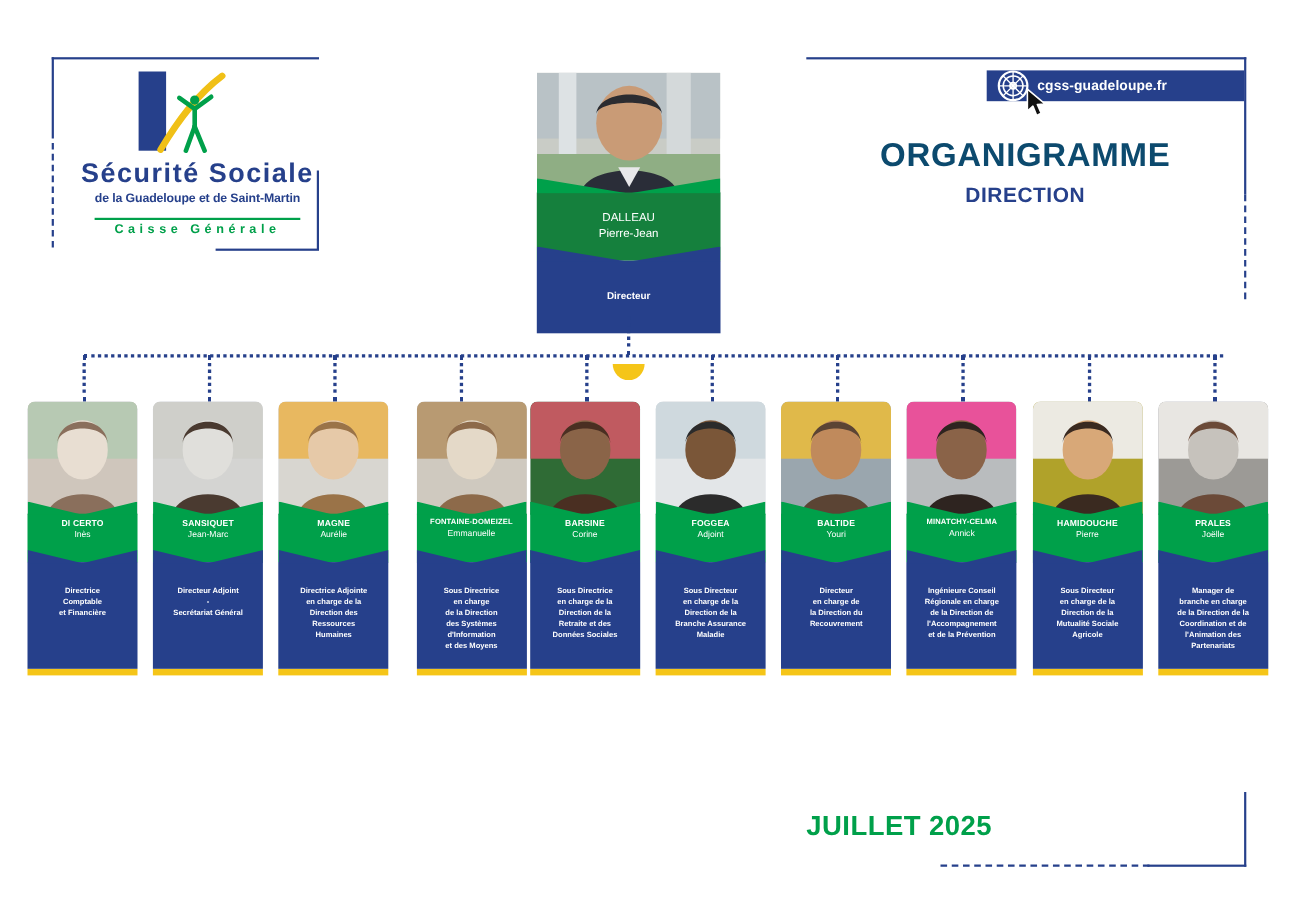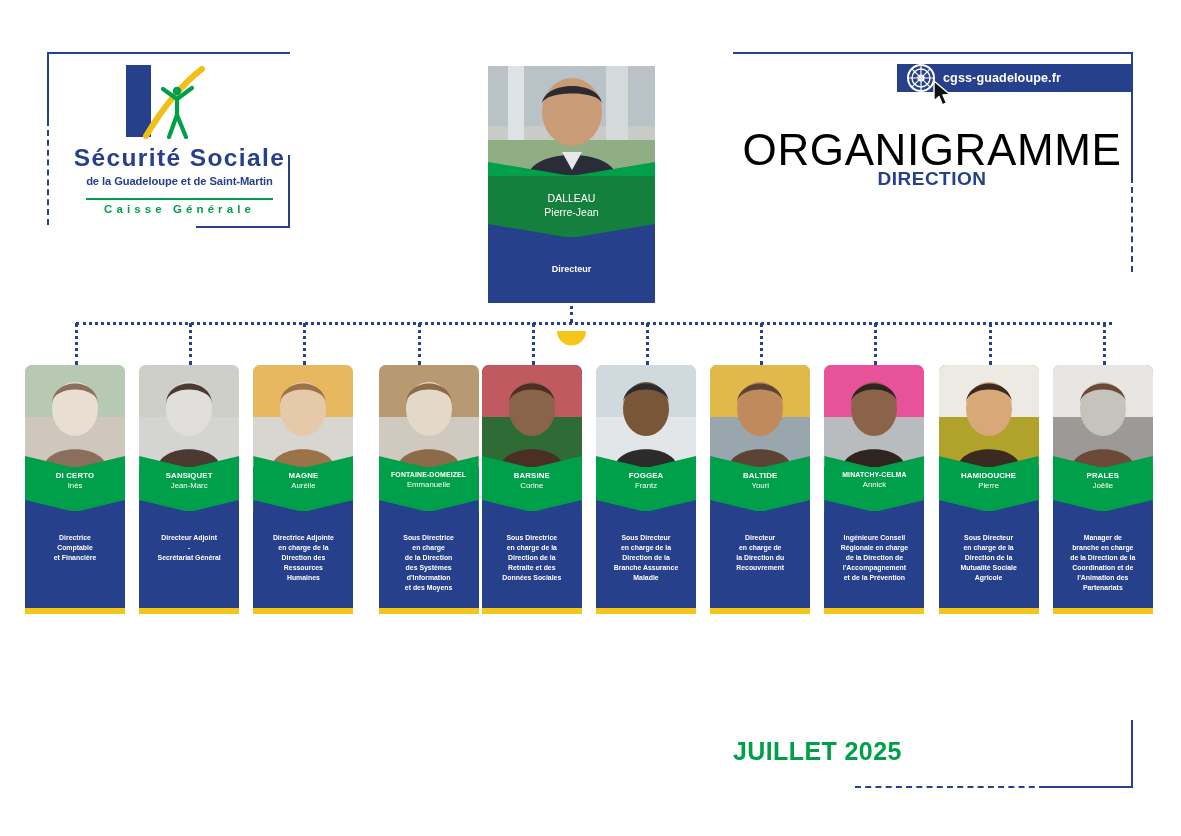--- a/index.html
+++ b/index.html
@@ -41,21 +41,21 @@
   .logo-t3 { font-size: 11.5px; font-weight: bold; color: #00A04A; letter-spacing: 4.1px; margin-top: 3px; }
 
   
   .url-badge { position: absolute; left: 897px; top: 64px; width: 234px; height: 28px;
                background: #26408B; display: flex; align-items: center; }
   .url-badge .globe { position: relative; width: 30px; height: 30px; margin-left: 9px; flex: 0 0 30px; }
   .url-badge .label { color: #ffffff; font-size: 12.6px; font-weight: bold; margin-left: 7px; letter-spacing: 0.1px; }
   .cursor-arrow { position: absolute; left: 932px; top: 80px; z-index: 5; }
 
   .org-title { position: absolute; left: 733px; top: 125px; width: 398px; text-align: center;
-               font-size: 44px; font-weight: normal; color: #000000; letter-spacing: 0.6px; }
+               font-size: 30px; font-weight: bold; color: #0c4a6e; letter-spacing: 0.6px; }
   .org-sub   { position: absolute; left: 733px; top: 168px; width: 398px; text-align: center;
                font-size: 19px; font-weight: bold; color: #26408B; letter-spacing: 0.5px; }
 
   
   .director { position: absolute; left: 488px; top: 66px; width: 167px; }
   .director .photo { width: 167px; height: 110px; overflow: hidden; position: relative; }
   .director .band-name { position: relative; width: 167px; height: 62px; background: #15803d;
                          margin-top: -1px; }
   .director .band-name .chev { position: absolute; left: 0; top: -13px; width: 167px; height: 14px;
                                background: #00A04A;
@@ -355,21 +355,21 @@
             <rect x="0" y="0" width="100" height="52" fill="#cfd9de"></rect>
             <ellipse cx="50" cy="44" rx="23" ry="27" fill="#7a5638"></ellipse>
             <path d="M27 38 C29 12, 71 12, 73 38 C71 20, 29 20, 27 38 Z" fill="#2b2b2b"></path>
             <path d="M18 103 C22 78, 78 78, 82 103 Z" fill="#2b2b2b"></path>
           </svg>
         </div>
         <div class="band-name">
           <div class="chev"></div>
           <div class="txt">
             <div class="ln">FOGGEA</div>
-            <div class="fn">Frantz</div>
+            <div class="fn">Adjoint</div>
           </div>
         </div>
         <div class="band-role">
           <div class="chev"></div>
           <div class="txt">
             <div>Sous Directeur</div>
             <div>en charge de la</div>
             <div>Direction de la</div>
             <div>Branche Assurance</div>
             <div>Maladie</div>

